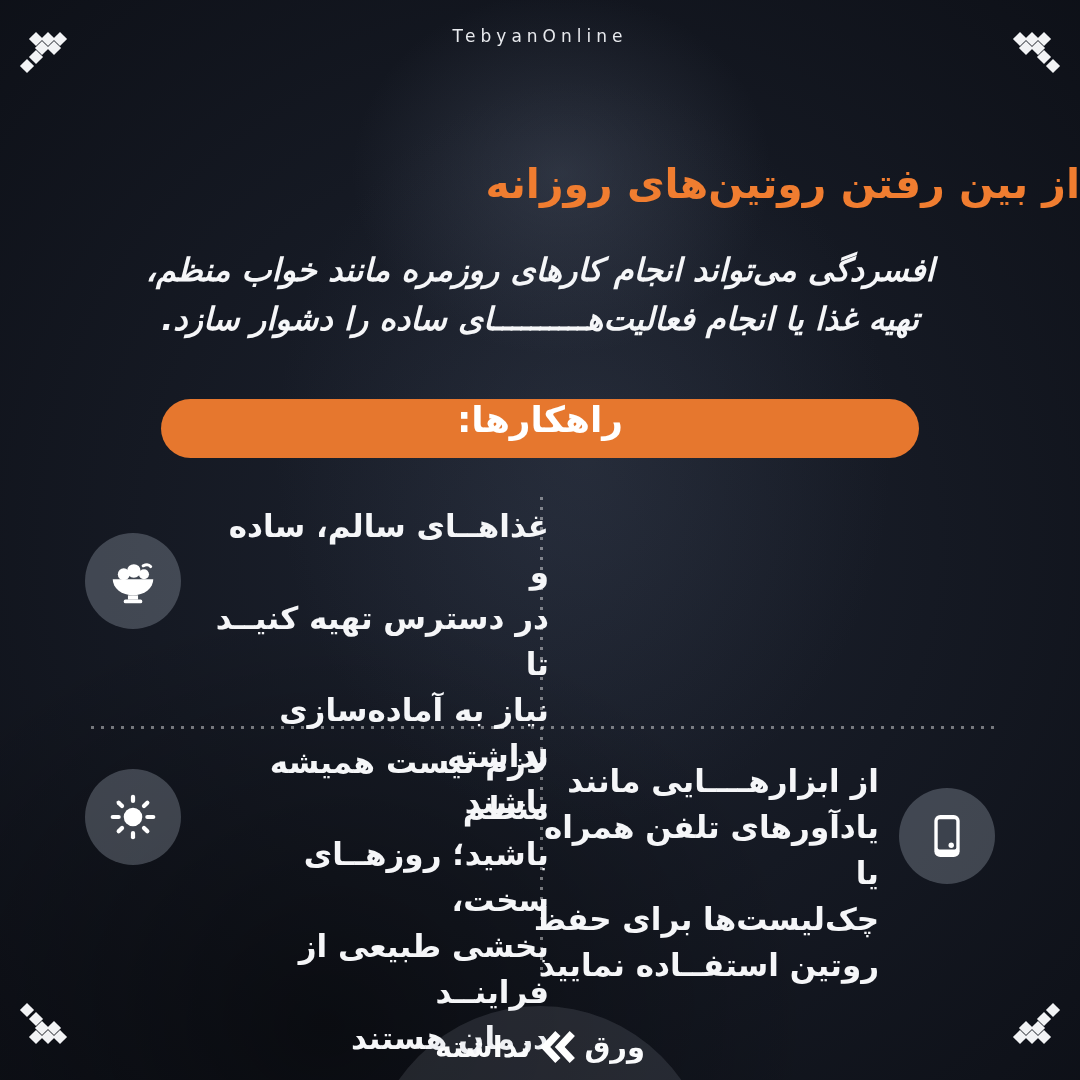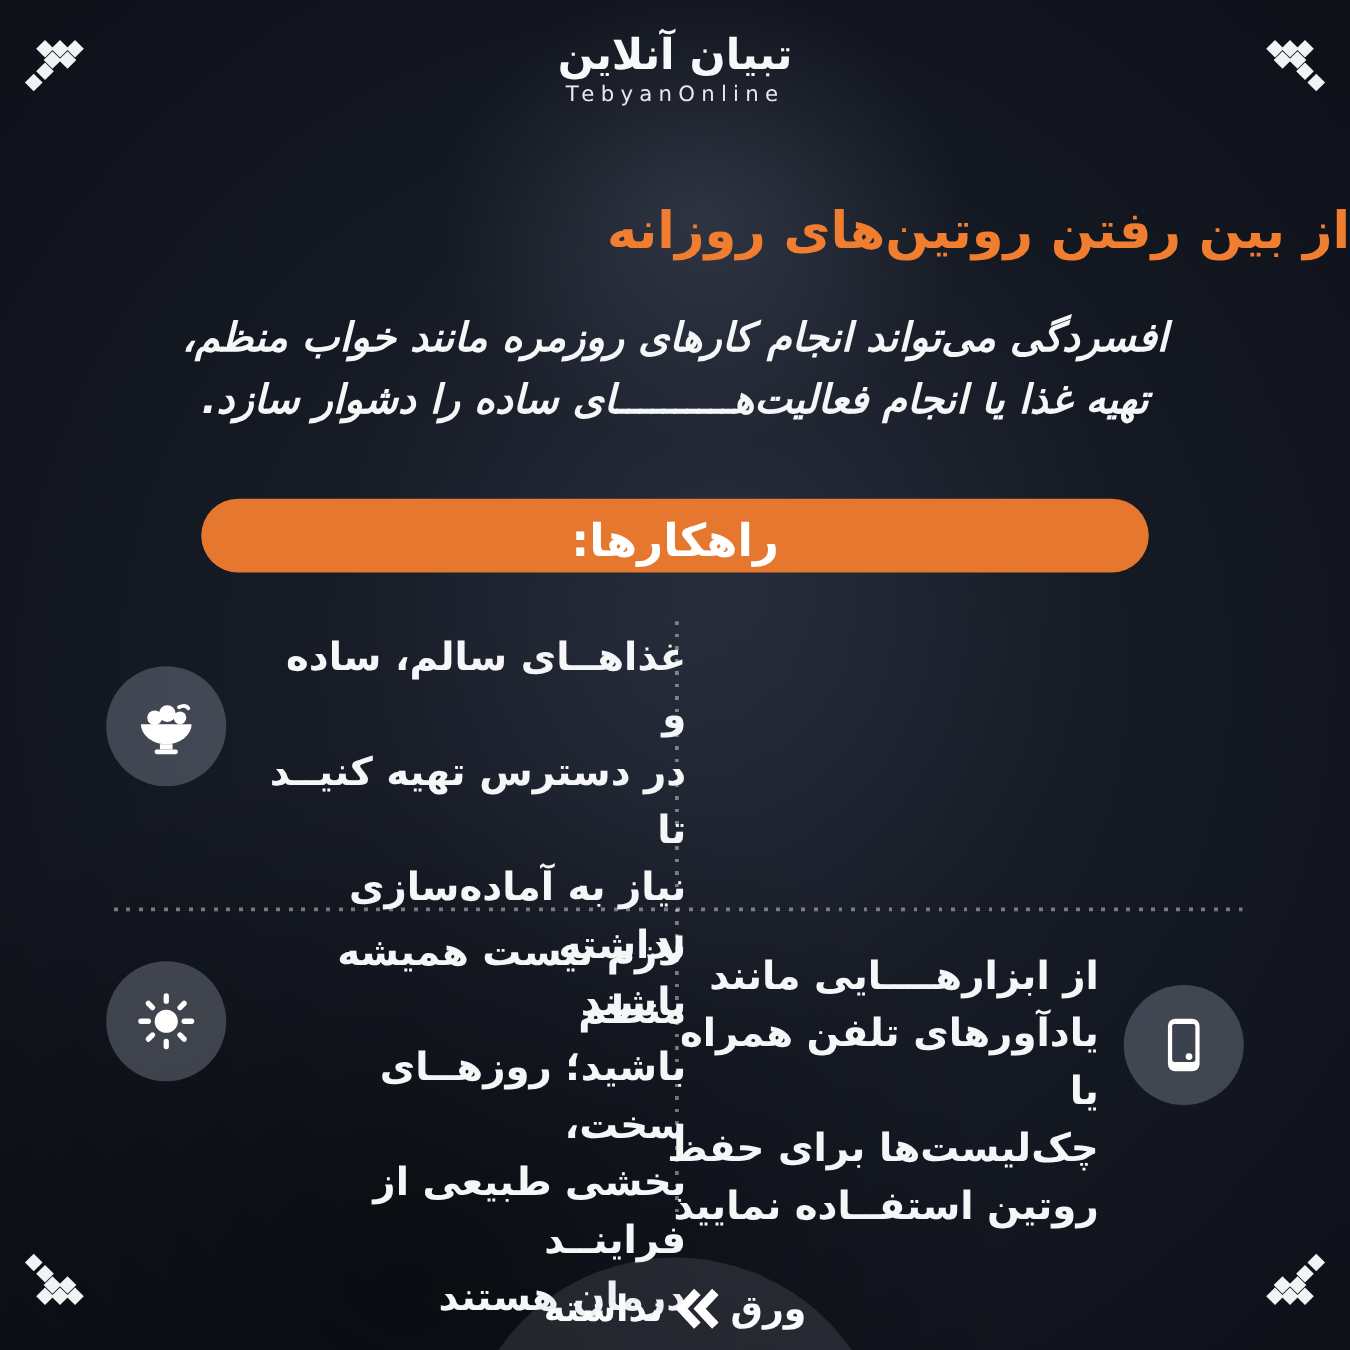--- a/index.html
+++ b/index.html
@@ -38,21 +38,21 @@
   .intro{
     position:absolute;top:246px;left:75px;right:75px;text-align:center;
     font-size:32px;font-weight:bold;line-height:49px;color:#f5f6f8;
     white-space:pre-line;
     font-style:italic;
   }
   
   .pill{
     position:absolute;left:161px;top:399px;width:758px;height:59px;
     background:#e6772e;border-radius:30px;
-    display:flex;align-items:flex-end;justify-content:center;
+    display:flex;align-items:flex-start;justify-content:center;
   }
   .pill span{font-size:36px;font-weight:bold;color:#ffffff;padding-bottom:4px;}
   
   .v-divider{
     position:absolute;left:540px;top:497px;width:3px;height:473px;
     background:repeating-linear-gradient(to bottom, rgba(255,255,255,0.42) 0 3px, rgba(255,255,255,0) 3px 10px);
   }
   .h-divider{
     position:absolute;top:726px;left:86px;width:908px;height:3px;
     background:repeating-linear-gradient(to left, rgba(255,255,255,0.42) 0 3px, rgba(255,255,255,0) 3px 10px);
@@ -128,21 +128,20 @@
       <rect x="-5" y="-5" width="10" height="10" transform="translate(34,13) rotate(45)"></rect>
       <rect x="-5" y="-5" width="10" height="10" transform="translate(46,13) rotate(45)"></rect>
       <rect x="-5" y="-5" width="10" height="10" transform="translate(28,22) rotate(45)"></rect>
       <rect x="-5" y="-5" width="10" height="10" transform="translate(40,22) rotate(45)"></rect>
       <rect x="-5" y="-5" width="10" height="10" transform="translate(22,31) rotate(45)"></rect>
       <rect x="-5" y="-5" width="10" height="10" transform="translate(13,40) rotate(45)"></rect>
     </g>
   </svg>
 
   <div class="brand">
-    <div class="brand-fa">تبیان آنلاین</div>
     <div class="brand-en">TebyanOnline</div>
   </div>
 
   <div class="title">از بین رفتن روتین‌های روزانه</div>
 
   <div class="intro">افسردگی می‌تواند انجام کارهای روزمره مانند خواب منظم،
 تهیه غذا یا انجام فعالیت‌هــــــــــای ساده را دشوار سازد.</div>
 
   <div class="pill">
     <span>راهکارها:</span>

